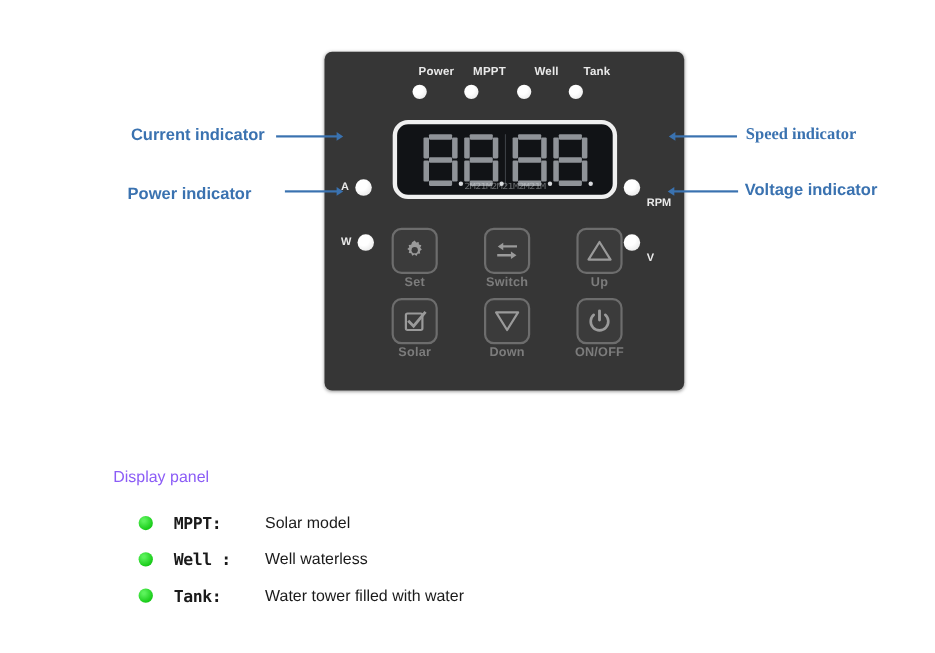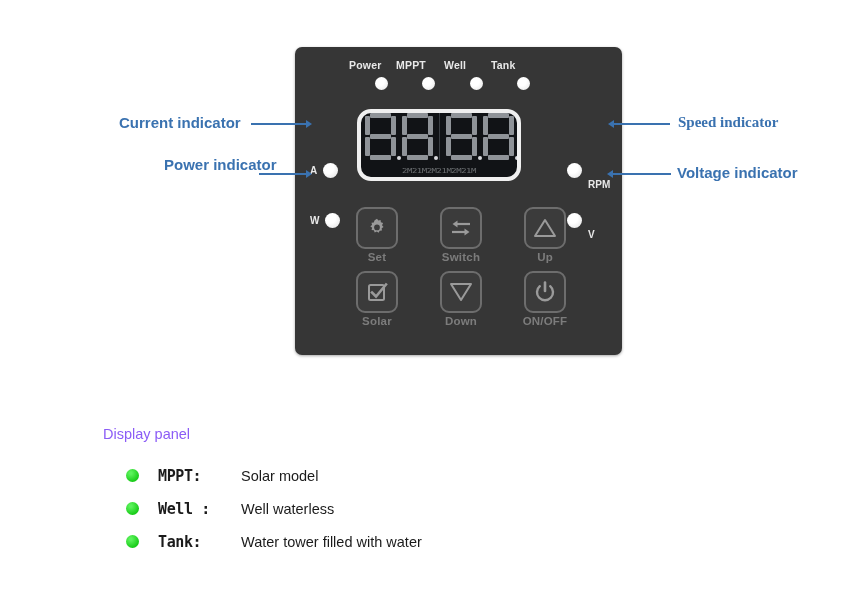--- a/index.html
+++ b/index.html
@@ -16,21 +16,21 @@
   
   #panel{
     position:absolute;left:295px;top:47px;width:327px;height:308px;
     background:#363636;
     border-radius:7px;
     box-shadow:0 1px 3px rgba(0,0,0,.35);
   }
 
   
   #status-row{position:absolute;left:0;top:12px;width:100%;height:46px;}
-  .status-cell{position:absolute;width:64px;text-align:left;}
+  .status-cell{position:absolute;width:64px;text-align:right;}
   .status-label{
     color:#e9e9e9;font-size:10.5px;font-weight:bold;
     letter-spacing:.2px;line-height:12px;
     font-family:"Liberation Sans", sans-serif;
   }
   .status-led{
     width:13px;height:13px;border-radius:50%;
     background:radial-gradient(circle at 36% 33%, #ffffff 38%, #e3e3e3 100%);
     margin:6px auto 0;
   }
@@ -48,26 +48,26 @@
   }
   #ind-a{left:15px;top:113px;}
   #ind-w{left:15px;top:163px;}
   #ind-a .side-txt,#ind-w .side-txt{margin-right:6px;}
   #ind-rpm{left:272px;top:113px;}
   #ind-v{left:272px;top:163px;}
   #ind-rpm .side-txt,#ind-v .side-txt{margin-left:6px;margin-top:28px;}
 
   
   #display{
-    position:absolute;left:62px;top:62px;width:164px;height:72px;
+    position:absolute;left:62px;top:62px;width:204px;height:72px;
     background:#111316;
     border:4px solid #f0f0f0;
     border-radius:14px;
     box-sizing:border-box;
-    display:flex;align-items:flex-start;justify-content:center;
+    display:flex;align-items:center;justify-content:center;
     overflow:hidden;
   }
   #digits{display:flex;align-items:flex-start;gap:6px;position:relative;z-index:2;}
   .digit{position:relative;width:31px;height:47px;}
   .seg{position:absolute;background:#8f9398;}
   .seg.h{height:5px;border-radius:1px;}
   .seg.v{width:5px;border-radius:1px;}
   .s-a{left:5px;top:0;width:21px;}
   .s-g{left:5px;top:21px;width:21px;}
   .s-d{left:5px;top:42px;width:21px;}
@@ -107,21 +107,21 @@
   .key-btn svg{display:block;}
 
   
   .callout{
     position:absolute;color:#3a72b0;
     font-size:15px;font-weight:bold;
     font-family:"Liberation Sans", sans-serif;
     white-space:nowrap;
   }
   #lbl-current{left:119px;top:114px;}
-  #lbl-power-ind{left:116px;top:156px;margin-left:48px;}
+  #lbl-power-ind{left:116px;top:168px;}
   #lbl-speed{left:678px;top:114px;font-family:Liberation Serif, serif;}
   #lbl-voltage{left:677px;top:164px;}
   .leader{position:absolute;height:2px;background:#3a72b0;}
   #ld-current{left:251px;top:123px;width:58px;}
   #ld-power-ind{left:259px;top:173px;width:50px;}
   #ld-speed{left:612px;top:123px;width:58px;}
   #ld-voltage{left:611px;top:173px;width:60px;}
   .arrow{position:absolute;width:0;height:0;
     border-top:4px solid transparent;border-bottom:4px solid transparent;}
   .arrow.right{border-left:6px solid #3a72b0;}

